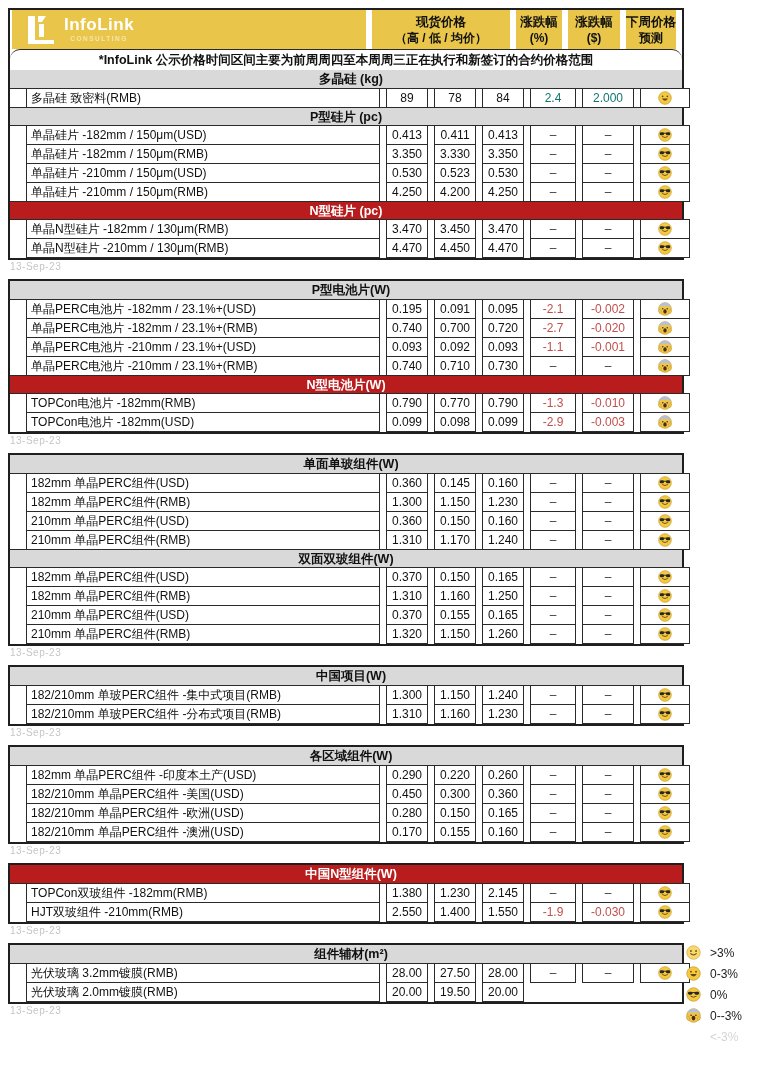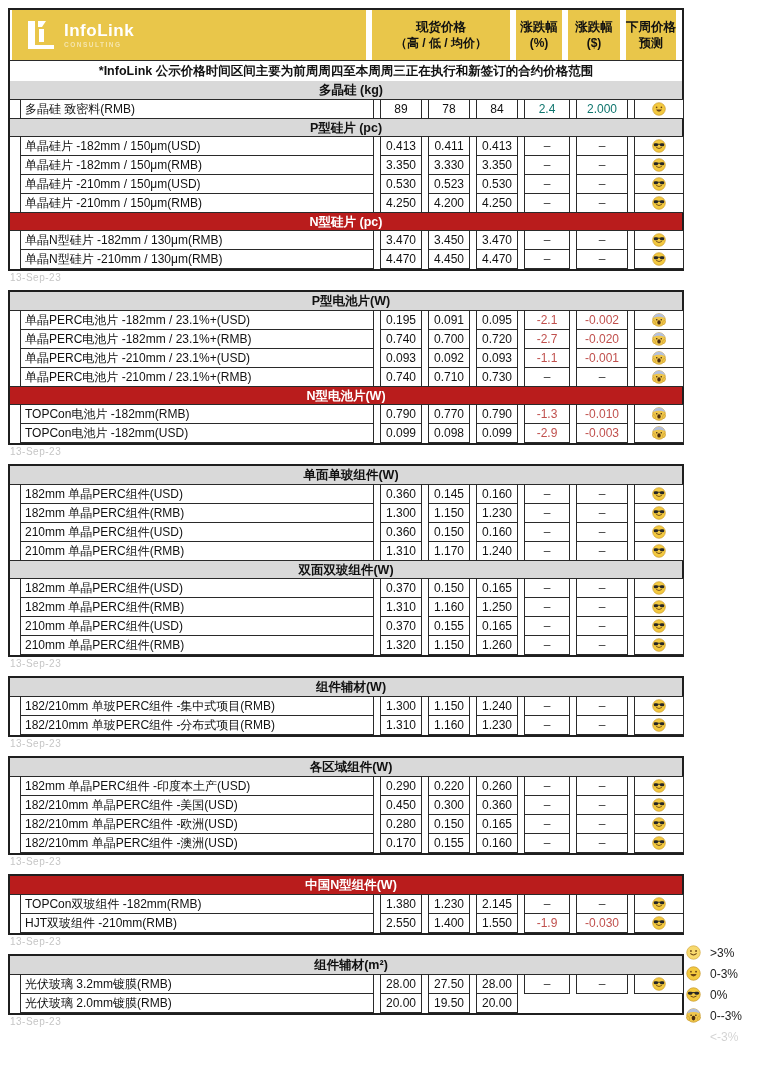--- a/index.html
+++ b/index.html
@@ -8,41 +8,41 @@
     width:764px; height:1070px; position:relative; overflow:hidden;
     font-family:"Liberation Sans","DejaVu Sans",sans-serif; color:#111;
   }
   .content { position:absolute; left:8px; top:8px; width:676px; }
   .tblock { border:2px solid #1f1f1f; background:#fff; }
   
   .head-grid {
     display:grid; grid-template-columns:354px 42px 42px 42px 46px 52px 50px;
     column-gap:6px; padding:0 2px; background:#fff;
   }
-  .head-cell { background:#e9c64a; height:50px; display:flex; flex-direction:column;
-    align-items:center; justify-content:center; font-weight:bold; font-size:12.5px; line-height:16px; }
+  .head-cell { background:#e9c64a; height:39px; display:flex; flex-direction:column;
+    align-items:center; justify-content:center; font-weight:bold; font-size:12.5px; line-height:16px;text-align:center; }
   .head-cell .sub { font-weight:bold; font-size:12px; }
   .span3 { grid-column:2 / span 3; }
   .logo-cell { justify-content:center; align-items:flex-start; flex-direction:row; gap:8px;
     padding-left:14px; align-items:center; justify-content:flex-start; }
   .logo-text { display:flex; flex-direction:column; line-height:1; }
   .brand { color:#ffffff; font-weight:bold; font-size:17px; letter-spacing:.5px; }
   .brand-sub { color:rgba(255,255,255,.55); font-size:6.5px; letter-spacing:1.5px; margin-top:3px; font-weight:bold; }
   
   .note-row { border-top:1px solid #2a2a2a; height:21px; line-height:20px; text-align:center;
-    font-weight:bold; font-size:12.5px; }
+    font-weight:bold; font-size:12.5px;border-radius:10px; }
   
   .sec-title { height:19px; line-height:19px; text-align:center; font-weight:bold; font-size:12.5px;
     border-top:1px solid #2a2a2a; border-bottom:1px solid #2a2a2a; margin-top:-1px; }
   .sec-title.light { background:#d9d9d9; color:#111; }
   .sec-title.dark  { background:#b91c1c; color:#ffffff; }
   .sec-title:first-child { border-top:none; margin-top:0;padding-left:10px; }
   .data-row {
     display:grid; grid-template-columns:354px 42px 42px 42px 46px 52px 50px;
-    column-gap:6px; padding:0 10px; margin-top:-1px;
+    column-gap:6px; padding:0 16px; margin-top:-1px;
   }
   .c { border:1px solid #2a2a2a; height:20px; line-height:18px; font-size:12px; background:#fff; }
   .name-cell { padding-left:4px; text-align:left; white-space:nowrap; overflow:hidden; }
   .num { text-align:center; }
   .pos { color:#0f766e; }
   .neg { color:#c0504d; }
   .dash { color:#3a3a3a; }
   .hidden-cell { visibility:hidden; }
   .fc { display:flex; align-items:center; justify-content:center; }
   .wm { height:12px; line-height:12px; font-size:10px; color:#c6c6c6; margin:1px 0 6px 2px;
@@ -479,21 +479,21 @@
                   <rect x="8" y="6.8" width="4" height="1.3" fill="#262626"></rect>
                   <path d="M6.4 12.4 Q10 15.2 13.6 12.4" stroke="#6b4516" stroke-width="1.3" fill="none" stroke-linecap="round"></path>
                 </svg></span>
             </div>
           </div>
         </div>
       </div>
       <div class="wm">13-Sep-23</div>
       <div class="tblock">
         <div class="sections">
-          <div class="sec-title light">组件辅材(W)</div>
+          <div class="sec-title light">中国项目(W)</div>
           <div class="data-row">
             <div class="c name-cell">182/210mm 单玻PERC组件 -集中式项目(RMB)</div>
             <div class="c num">1.300</div>
             <div class="c num">1.150</div>
             <div class="c num">1.240</div>
             <div class="c num dash">–</div>
             <div class="c num dash">–</div>
             <div class="c fc">
               <span class="emoji"><svg viewBox="0 0 20 20" width="100%" height="100%">
                   <circle cx="10" cy="10" r="9" fill="#f3c93f" stroke="#c99b2e" stroke-width="1"></circle>

